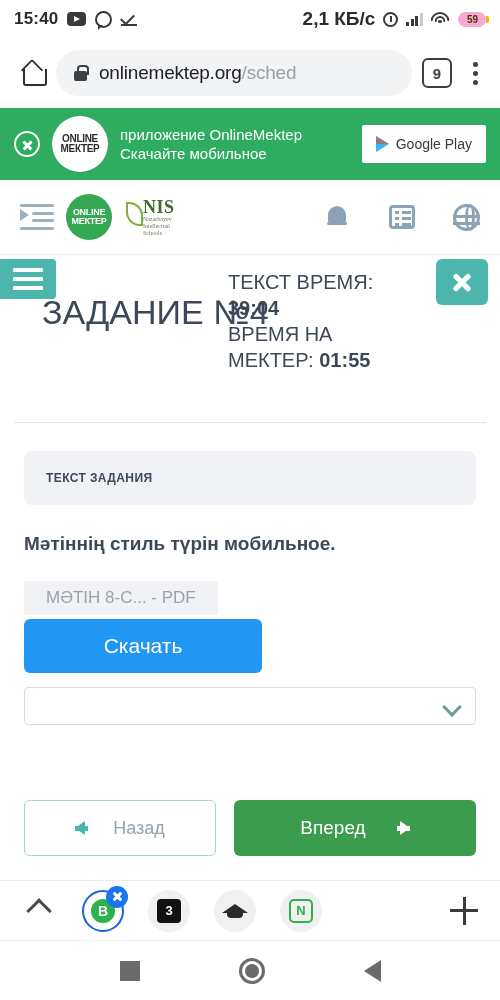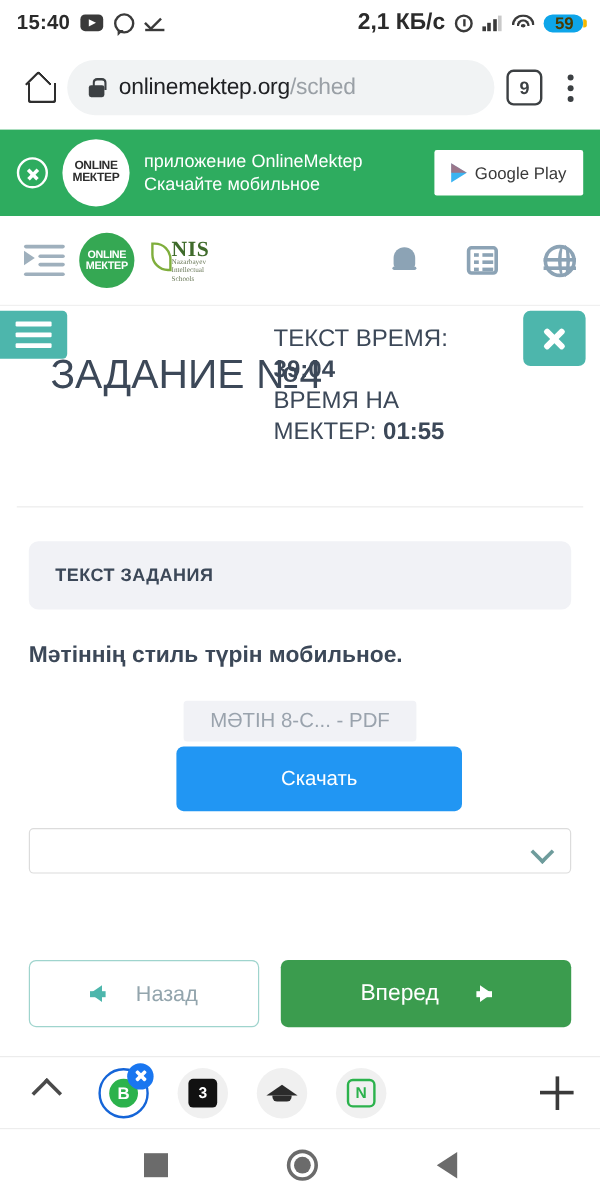--- a/index.html
+++ b/index.html
@@ -35,21 +35,21 @@
   .sig-icon { display: flex; align-items: flex-end; gap: 1.5px; height: 14px; }
   .sig-icon i { width: 3px; background: #3a3a3a; display: block; }
   .sig-icon i:nth-child(1){height:4px;} .sig-icon i:nth-child(2){height:7px;}
   .sig-icon i:nth-child(3){height:10px;} .sig-icon i:nth-child(4){height:13px;background:#c9c9c9;}
   .wifi-icon { width: 19px; height: 14px; position: relative; }
   .wifi-icon span { position: absolute; left: 50%; transform: translateX(-50%);
     border: 2px solid #3a3a3a; border-bottom: none; border-radius: 50% 50% 0 0 / 100% 100% 0 0; }
   .wifi-icon span:nth-child(1){width:19px;height:9px;top:0;}
   .wifi-icon span:nth-child(2){width:11px;height:6px;top:4px;}
   .wifi-icon span:nth-child(3){width:4px;height:3px;top:8px;background:#3a3a3a;border-radius:50%;}
-  .battery { background: #0ea5e9; color: #4a3a00; font-size: 14px; font-weight: 700;
+  .battery { background: #f9a8d4; color: #4a3a00; font-size: 10px; font-weight: 700;
     border-radius: 8px; padding: 2px 8px 2px 9px; position: relative; line-height: 11px; }
   .battery:after{content:""; position:absolute; right:-3px; top:4px; width:3px;height:7px;
     background:#f5b800; border-radius:0 2px 2px 0;}
 
   
   .browserbar { height: 70px; background:#fff; display:flex; align-items:center;
     padding: 0 12px; gap: 10px; flex: 0 0 70px; }
   .home-icon { width: 26px; height: 24px; position: relative; flex:0 0 26px; margin-left:8px;}
   .home-icon:before{content:""; position:absolute; left:3px; top:8px; width:20px;height:15px;
     border:2px solid #2e2e2e; border-top:none; border-radius:0 0 3px 3px;}
@@ -139,26 +139,26 @@
   .btn-close span:before{transform:rotate(45deg);} .btn-close span:after{transform:rotate(-45deg);}
   .task-title { position:absolute; left:42px; top:38px; font-size:34px; color:#3c4858; line-height:38px;}
   .timers { position:absolute; left:228px; top:14px; width:210px; color:#3c4858;}
   .timers .row { font-size:20px; line-height:26px; }
   .timers .row b { font-weight:700; }
   .hrule { position:absolute; left:14px; right:14px; bottom:0; height:1px; background:#e6e6e6;}
 
   
   .content { flex:1 1 auto; background:#fff; padding: 28px 24px 0 24px; position:relative;}
   .card-head { background:#f1f2f6; border-radius:8px; padding: 20px 22px; }
-  .card-head-title { font-size:15px; font-weight:700; color:#3c4858; letter-spacing:.4px;}
+  .card-head-title { font-size:12px; font-weight:700; color:#3c4858; letter-spacing:.4px;}
   .question { margin-top: 28px; font-size:19px; font-weight:700; color:#3c4858; }
-  .attach { margin-top: 26px; display:flex; flex-direction:column; align-items:center;}
+  .attach { margin-top: 26px; display:flex; flex-direction:column; align-items:flex-start;}
   .file-chip { background:#f1f2f6; color:#9aa3ad; font-size:17px; padding: 7px 22px; border-radius:3px;}
   .dl-btn { margin-top: 4px; width: 238px; height:54px; background:#2196f3; color:#fff;
-    border-radius:6px; display:flex; align-items:center; justify-content:center; font-size:17px;margin-left:32px;}
+    border-radius:6px; display:flex; align-items:center; justify-content:center; font-size:21px;}
   .select { margin-top: 14px; height: 38px; border:1px solid #dcdcdc; border-radius:4px;
     background:#fff; display:flex; align-items:center; padding: 0 14px; position:relative;}
   .select .chev { position:absolute; right:16px; top:12px; width:14px;height:14px;
     border-right:3px solid #6e9c9c; border-bottom:3px solid #6e9c9c; transform: rotate(45deg);}
   .actions { position:absolute; left:24px; right:24px; bottom: 24px; display:flex; gap:18px;}
   .btn-back { flex:0 0 192px; height:56px; border:1px solid #9fd4cd; border-radius:6px; background:#fff;
     display:flex; align-items:center; justify-content:center; gap:28px; color:#93a5ad; font-size:18px;}
   .arrow-l { width:0;height:0; border-right:10px solid #4db6ac; border-top:7px solid transparent;
     border-bottom:7px solid transparent; position:relative;}
   .arrow-l:after{content:"";position:absolute;left:0;top:-2.5px;width:13px;height:5px;background:#4db6ac;}

